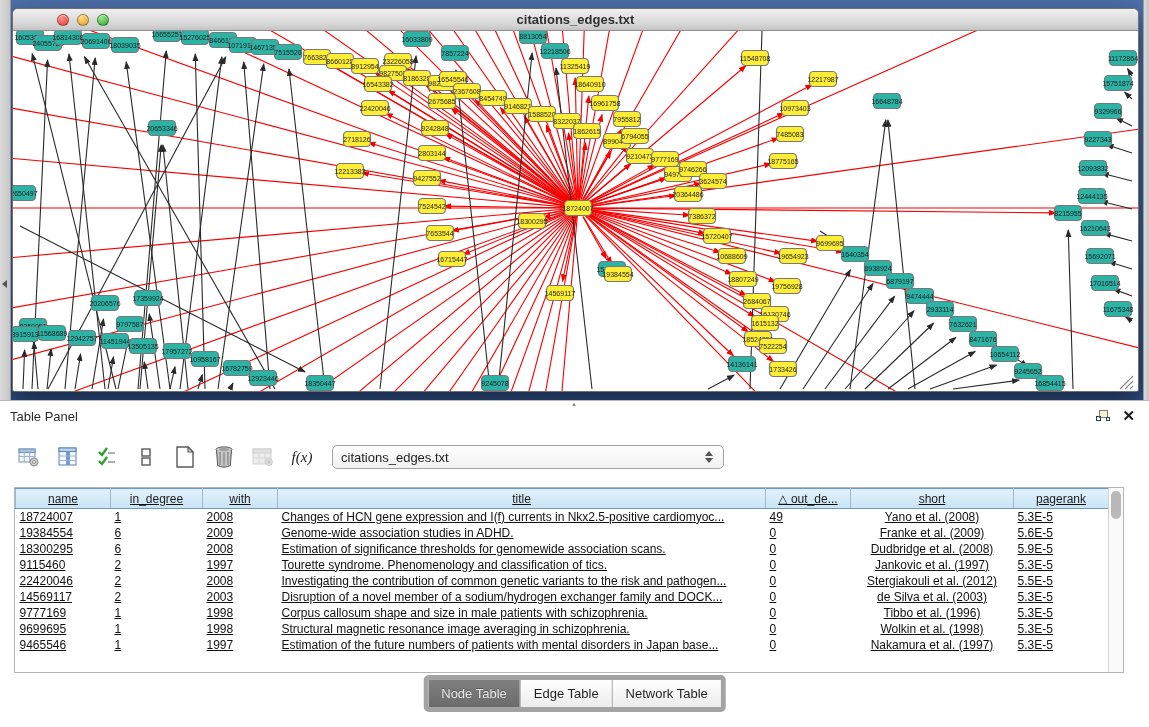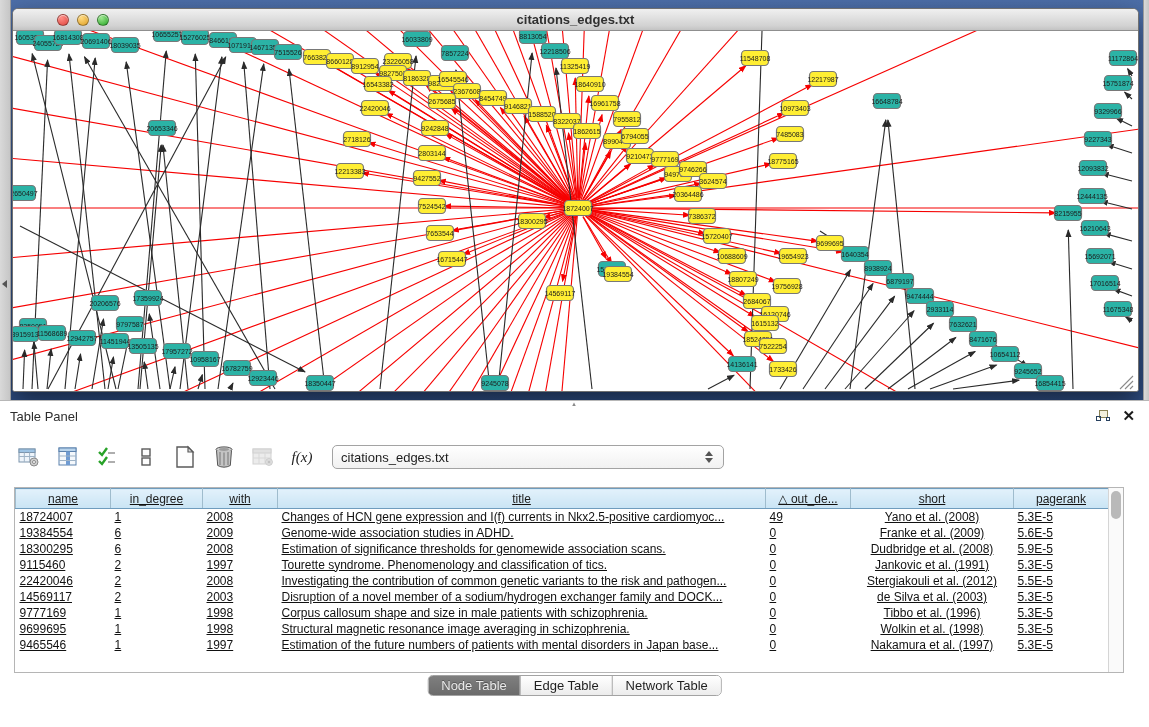--- a/index.html
+++ b/index.html
@@ -63,21 +63,21 @@
   table.grid th{height:20px;font-weight:normal;font-size:12px;color:#1c1c1c;
     background:linear-gradient(180deg,#e2f1fb,#c9e4f4);
     border:1px solid #9fbccd;border-top:1px solid #6f9cbd;border-bottom:1px solid #6f9cbd;text-align:center;padding:0 3px;
     overflow:hidden;white-space:nowrap;}
   table.grid td{height:16px;padding:0 4px;overflow:hidden;white-space:nowrap;border:none;}
   td.c{text-align:center;}
   .vscroll{width:15px;background:#fafafa;border-left:1px solid #d5d5d5;position:relative;}
   .vthumb{position:absolute;left:2px;top:3px;width:10px;height:28px;border-radius:6px;background:#b9b9b9;}
 
   .seg{position:absolute;left:50%;top:274px;transform:translateX(-50%);display:flex;
-    border:1px solid #a3a3a3;border-radius:5px;overflow:hidden;height:21px;box-shadow:0 1px 0 rgba(255,255,255,.8);}
+    border:5px solid #a3a3a3;border-radius:5px;overflow:hidden;height:37px;box-shadow:0 1px 0 rgba(255,255,255,.8);}
   .segbtn{border:none;padding:0 13px;font-size:13px;background:linear-gradient(180deg,#ffffff,#ececec);
     color:#1f1f1f;border-left:1px solid #a5a5a5;line-height:19px;}
   .segbtn:first-child{border-left:none;}
   .segbtn.active{background:linear-gradient(180deg,#7f7f7f,#6b6b6b);color:#e9e9e9;text-shadow:0 -1px 0 rgba(0,0,0,.3);}
 
   .statusbar{position:absolute;left:0;top:301px;width:100%;height:26px;background:#e4e4e4;border-top:1px solid #c2c2c2;
     display:flex;align-items:center;justify-content:flex-end;gap:7px;padding-right:12px;font-size:11px;color:#2c2c2c;}
   .memled{width:14px;height:14px;border-radius:50%;border:1px solid #7d7d7d;
     background:radial-gradient(circle at 35% 30%,#c0f3b4,#3db534 75%);}
 </style>
@@ -879,21 +879,21 @@
                 <td>0</td>
                 <td class="c">Dudbridge et al. (2008)</td>
                 <td>5.9E-5</td>
               </tr>
               <tr>
                 <td>9115460</td>
                 <td>2</td>
                 <td>1997</td>
                 <td>Tourette syndrome. Phenomenology and classification of tics.</td>
                 <td>0</td>
-                <td class="c">Jankovic et al. (1991)</td>
+                <td class="c">Jankovic et al. (1997)</td>
                 <td>5.3E-5</td>
               </tr>
               <tr>
                 <td>22420046</td>
                 <td>2</td>
                 <td>2008</td>
                 <td>Investigating the contribution of common genetic variants to the risk and pathogen...</td>
                 <td>0</td>
                 <td class="c">Stergiakouli et al. (2012)</td>
                 <td>5.5E-5</td>

